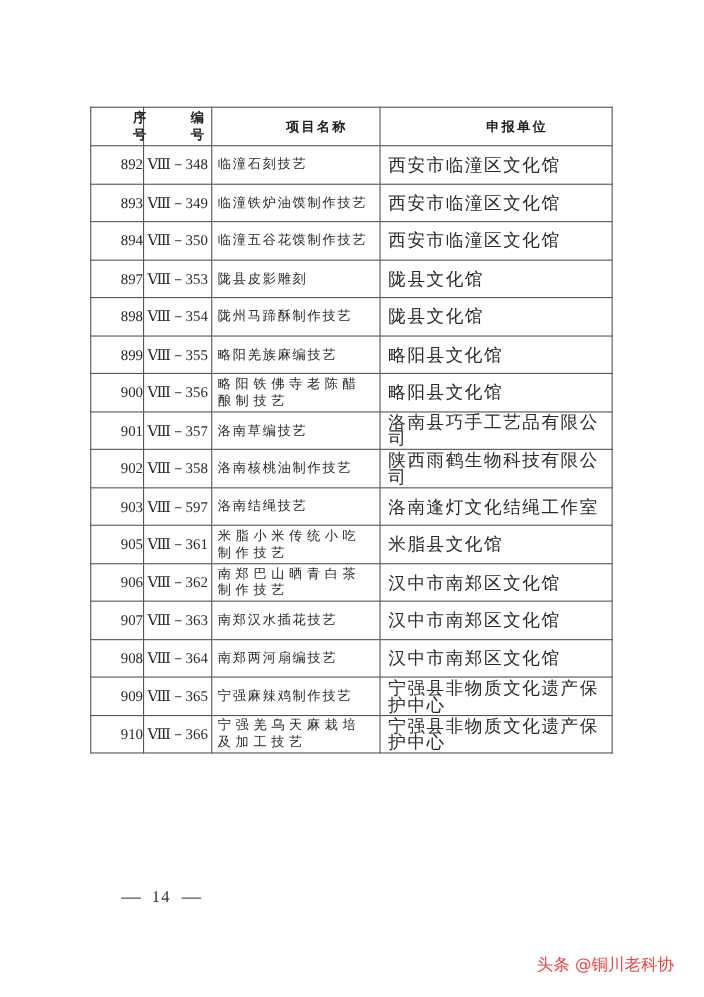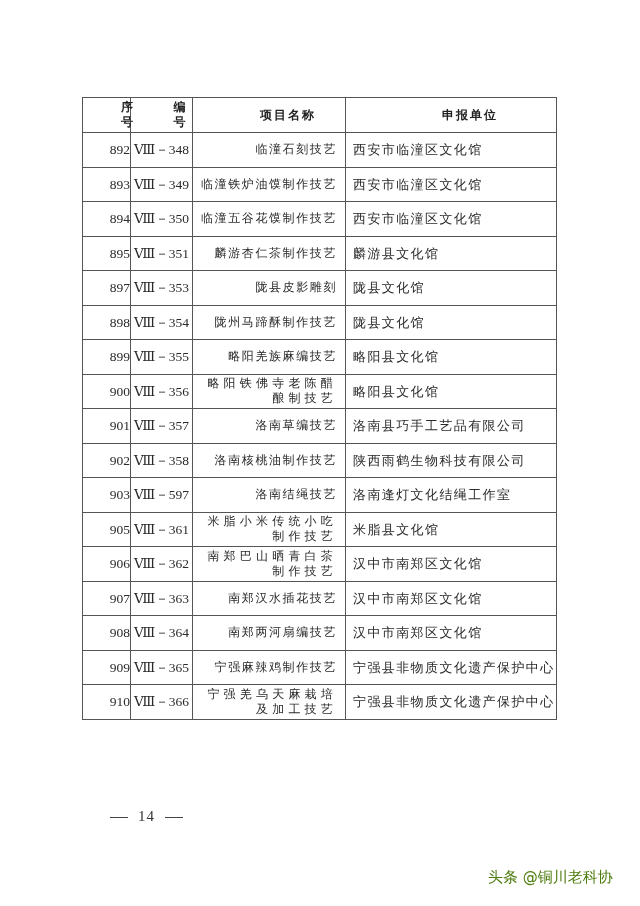--- a/index.html
+++ b/index.html
@@ -55,30 +55,29 @@
       text-align: center;
       font-family: "Liberation Serif", "DejaVu Serif", serif;
       font-size: 13.5px;
       white-space: nowrap;
     }
     td.name {
       padding-left: 5px;
       padding-right: 8px;
       letter-spacing: 1.6px;
       font-size: 12px;
-      text-align: right;
     }
     td.name.wrap {
       letter-spacing: 4.2px;
       line-height: 15px;
     }
     td.unit {
       padding-left: 7px;
       letter-spacing: 1.4px;
-      font-size: 13px;
+      font-size: 16px;
       margin-left: 44px;
     }
     .page-number {
       position: absolute;
       left: 100px;
       top: 808px;
       font-family: "Liberation Serif", "DejaVu Serif", serif;
       font-size: 15px;
       color: #333;
       letter-spacing: 1px;
@@ -123,21 +122,21 @@
       border-radius: 50%;
       background: #8e8e8e;
       border: 1px solid #fff;
     }
     .watermark-overlay {
       position: absolute;
       left: 488px;
       top: 868px;
       font-family: "DejaVu Sans", "Liberation Sans", sans-serif;
       font-size: 15px;
-      color: #4d7c0f;
+      color: #ef4444;
       white-space: nowrap;
       text-shadow: -1px -1px 0 #fff, 1px -1px 0 #fff, -1px 1px 0 #fff, 1px 1px 0 #fff;
     }
   </style>
 </head>
 <body>
 
 <table class="page-table">
   <colgroup>
     <col class="col-seq">
@@ -166,26 +165,20 @@
         <td class="name">临潼铁炉油馍制作技艺</td>
         <td class="unit">西安市临潼区文化馆</td>
       </tr>
       <tr>
         <td class="seq">894</td>
         <td class="code">Ⅷ－350</td>
         <td class="name">临潼五谷花馍制作技艺</td>
         <td class="unit">西安市临潼区文化馆</td>
       </tr>
       <tr>
-        <td class="seq">895</td>
-        <td class="code">Ⅷ－351</td>
-        <td class="name">麟游杏仁茶制作技艺</td>
-        <td class="unit">麟游县文化馆</td>
-      </tr>
-      <tr>
         <td class="seq">897</td>
         <td class="code">Ⅷ－353</td>
         <td class="name">陇县皮影雕刻</td>
         <td class="unit">陇县文化馆</td>
       </tr>
       <tr>
         <td class="seq">898</td>
         <td class="code">Ⅷ－354</td>
         <td class="name">陇州马蹄酥制作技艺</td>
         <td class="unit">陇县文化馆</td>

